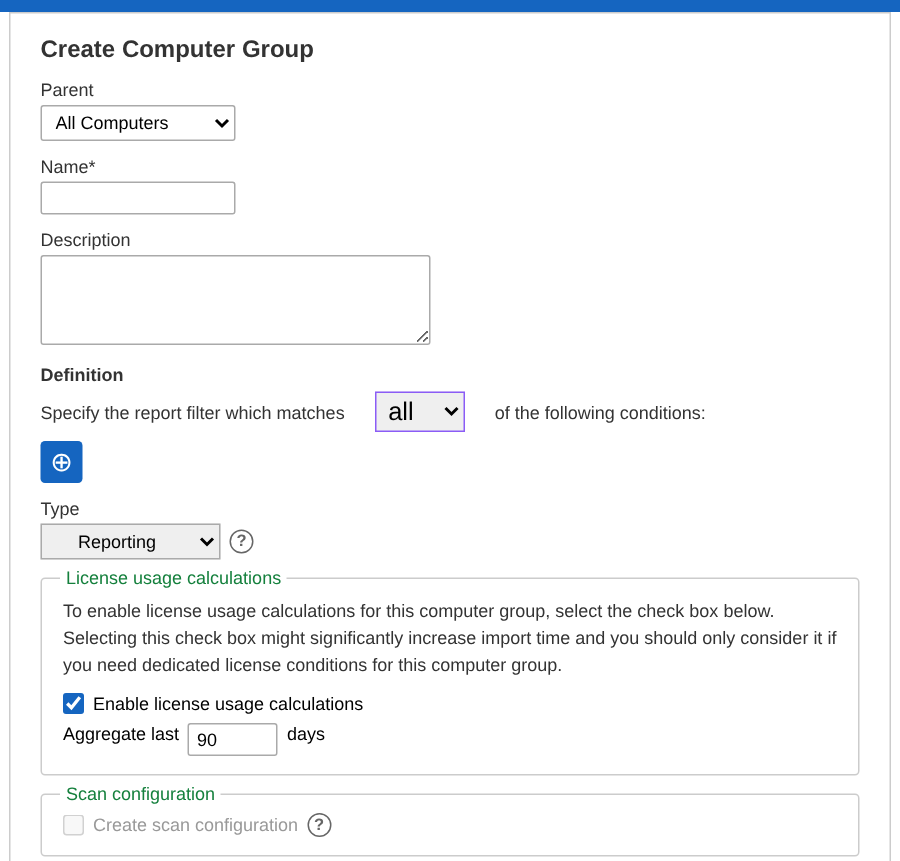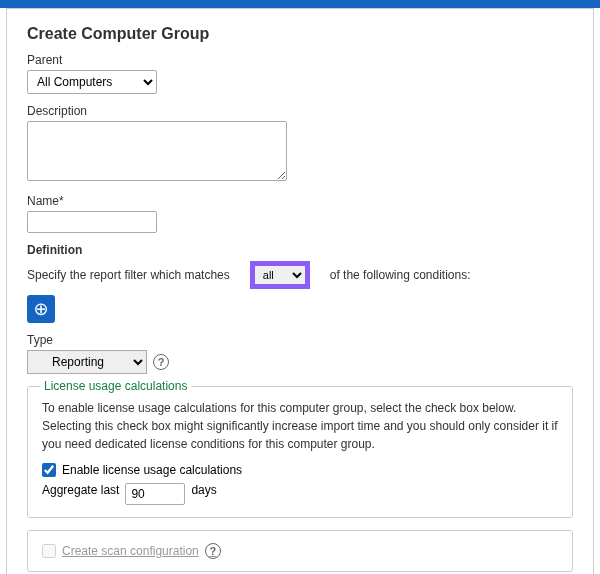--- a/index.html
+++ b/index.html
@@ -69,23 +69,23 @@
     .definition-row {
       display: flex;
       align-items: center;
       gap: 20px;
       font-size: 12px;
       color: #333;
       margin-bottom: 6px;
     }
     .definition-row select {
       width: 60px;
-      border: 5px solid #8b5cf6;
+      border: 1px solid #8b5cf6;
       padding: 2px 4px;
-      font-size: 11px;
+      font-size: 17px;
     }
     .add-btn {
       background: #1565c0;
       border: none;
       color: white;
       width: 28px;
       height: 28px;
       border-radius: 3px;
       cursor: pointer;
       font-size: 18px;
@@ -176,21 +176,20 @@
     }
     .scan-config-section {
       margin-bottom: 16px;
     }
     .scan-checkbox-row {
       display: flex;
       align-items: center;
       gap: 6px;
       font-size: 12px;
       color: #999;
-      text-decoration: underline;
     }
     .scan-checkbox-row input[type=checkbox] {
       width: 14px;
       height: 14px;
     }
   </style>
 </head>
 <body>
 
 <div class="top-bar"></div>
@@ -201,27 +200,27 @@
 
   <div class="field-group">
     <label class="field-label">Parent</label>
     <select class="form-control parent-select">
       <option>All Computers</option>
       <option>Computers</option>
     </select>
   </div>
 
   <div class="field-group">
+    <label class="field-label">Name*</label>
+    <input type="text" class="form-control name-input" value="" style="">
+  </div>
+
+  <div class="field-group">
     <label class="field-label">Description</label>
     <textarea class="form-control desc-textarea" style=""></textarea>
-  </div>
-
-  <div class="field-group">
-    <label class="field-label">Name*</label>
-    <input type="text" class="form-control name-input" value="" style="">
   </div>
 
   <div class="definition-section">
     <div class="definition-title">Definition</div>
     <div class="definition-row">
       <span>Specify the report filter which matches</span>
       <select>
         <option>all</option>
         <option>any</option>
       </select>
@@ -252,20 +251,21 @@
       <label>Enable license usage calculations</label>
     </div>
     <div class="aggregate-row">
       <span>Aggregate last</span>
       <input type="text" class="form-control" value="90" style="">
       <span>days</span>
     </div>
   </div>
 
   <div class="section-box scan-config-section">
+    <span class="section-box-title">Scan configuration</span>
     <div class="scan-checkbox-row">
       <input type="checkbox" disabled="" style="">
       <label>Create scan configuration</label>
       <span class="help-icon">?</span>
     </div>
   </div>
 
 </div>
 
 </body></html>

